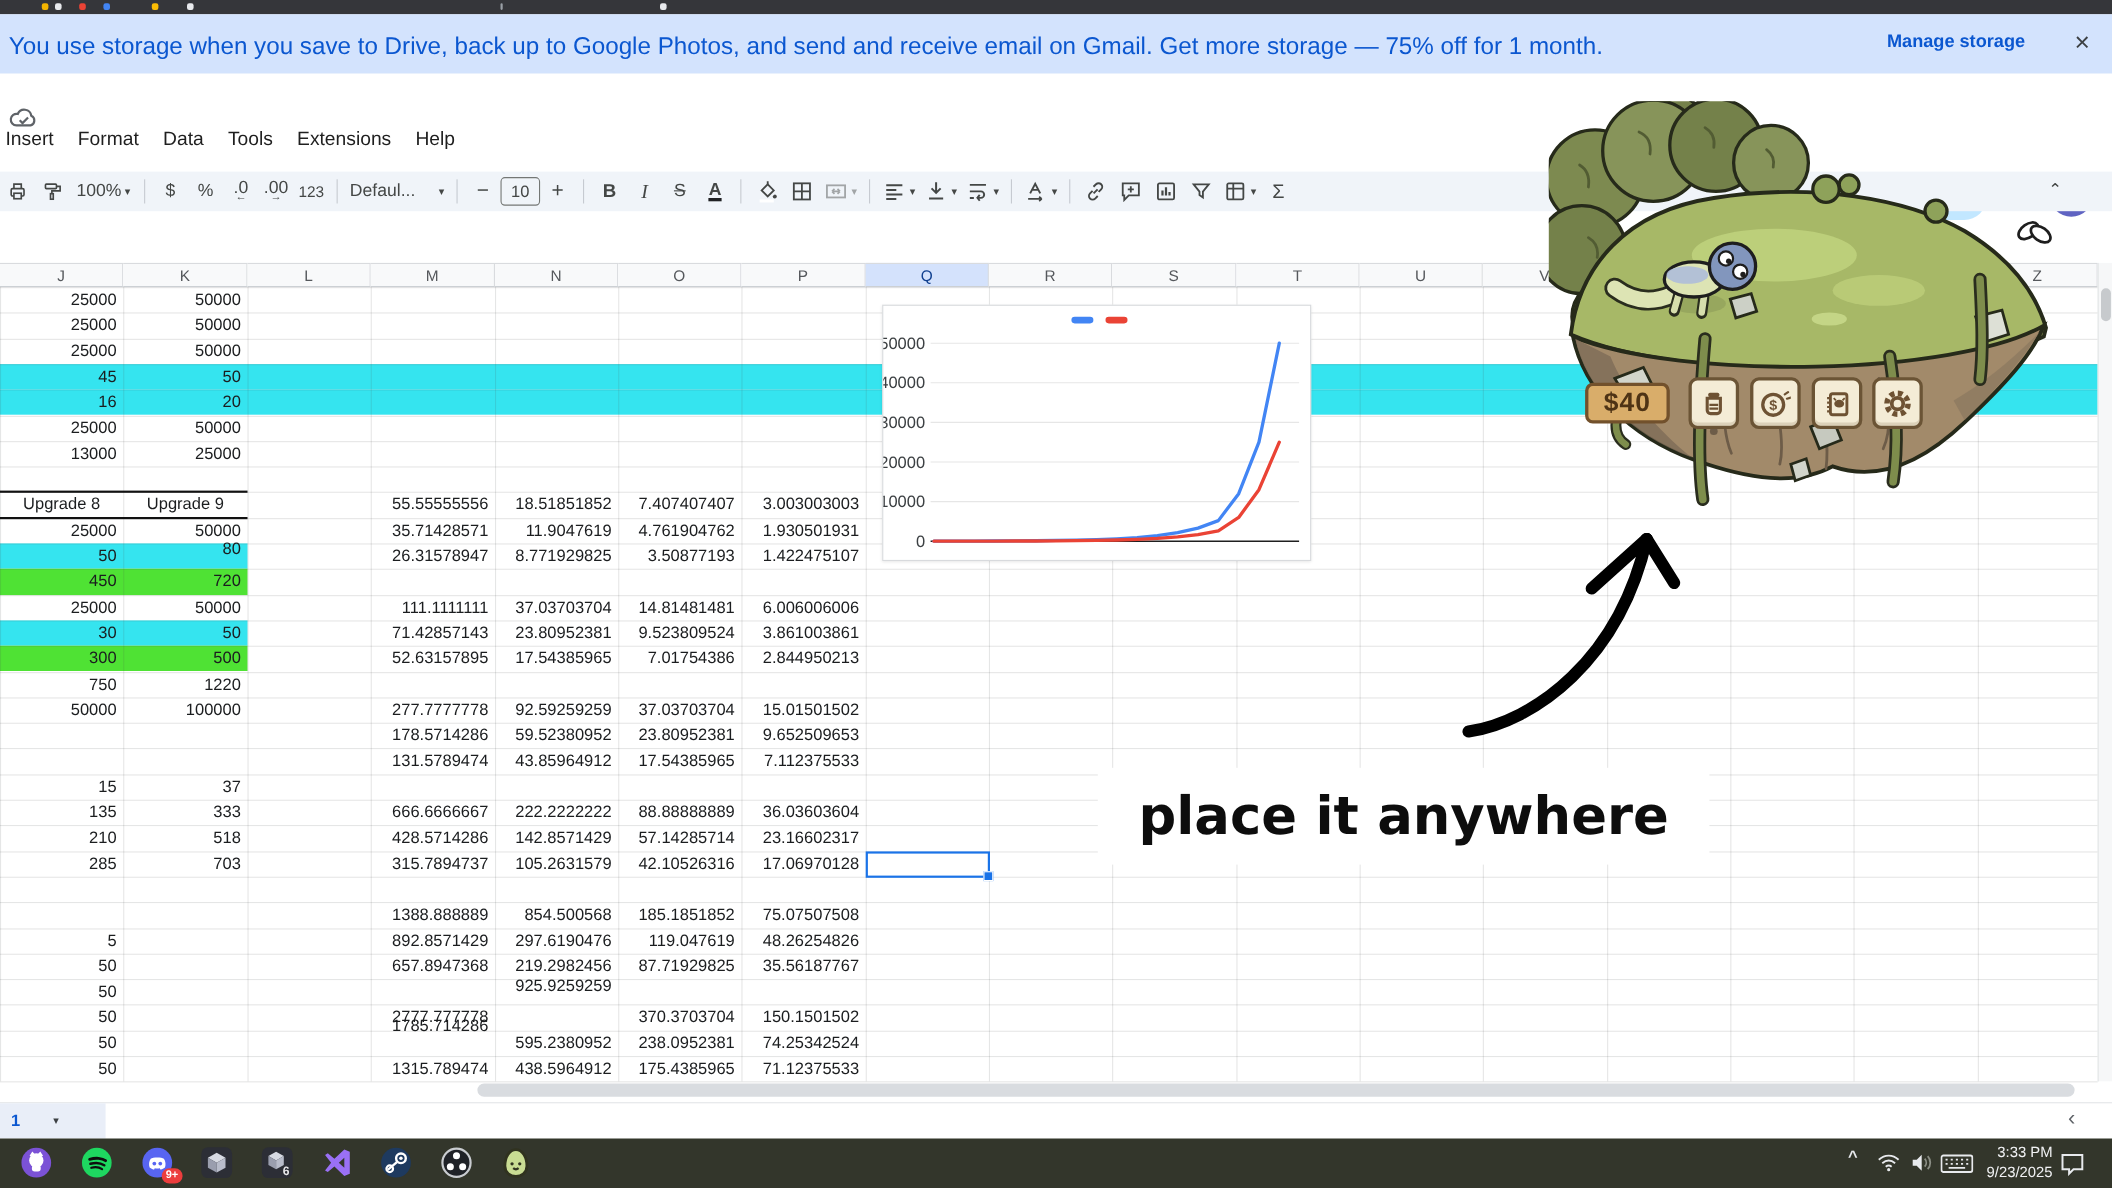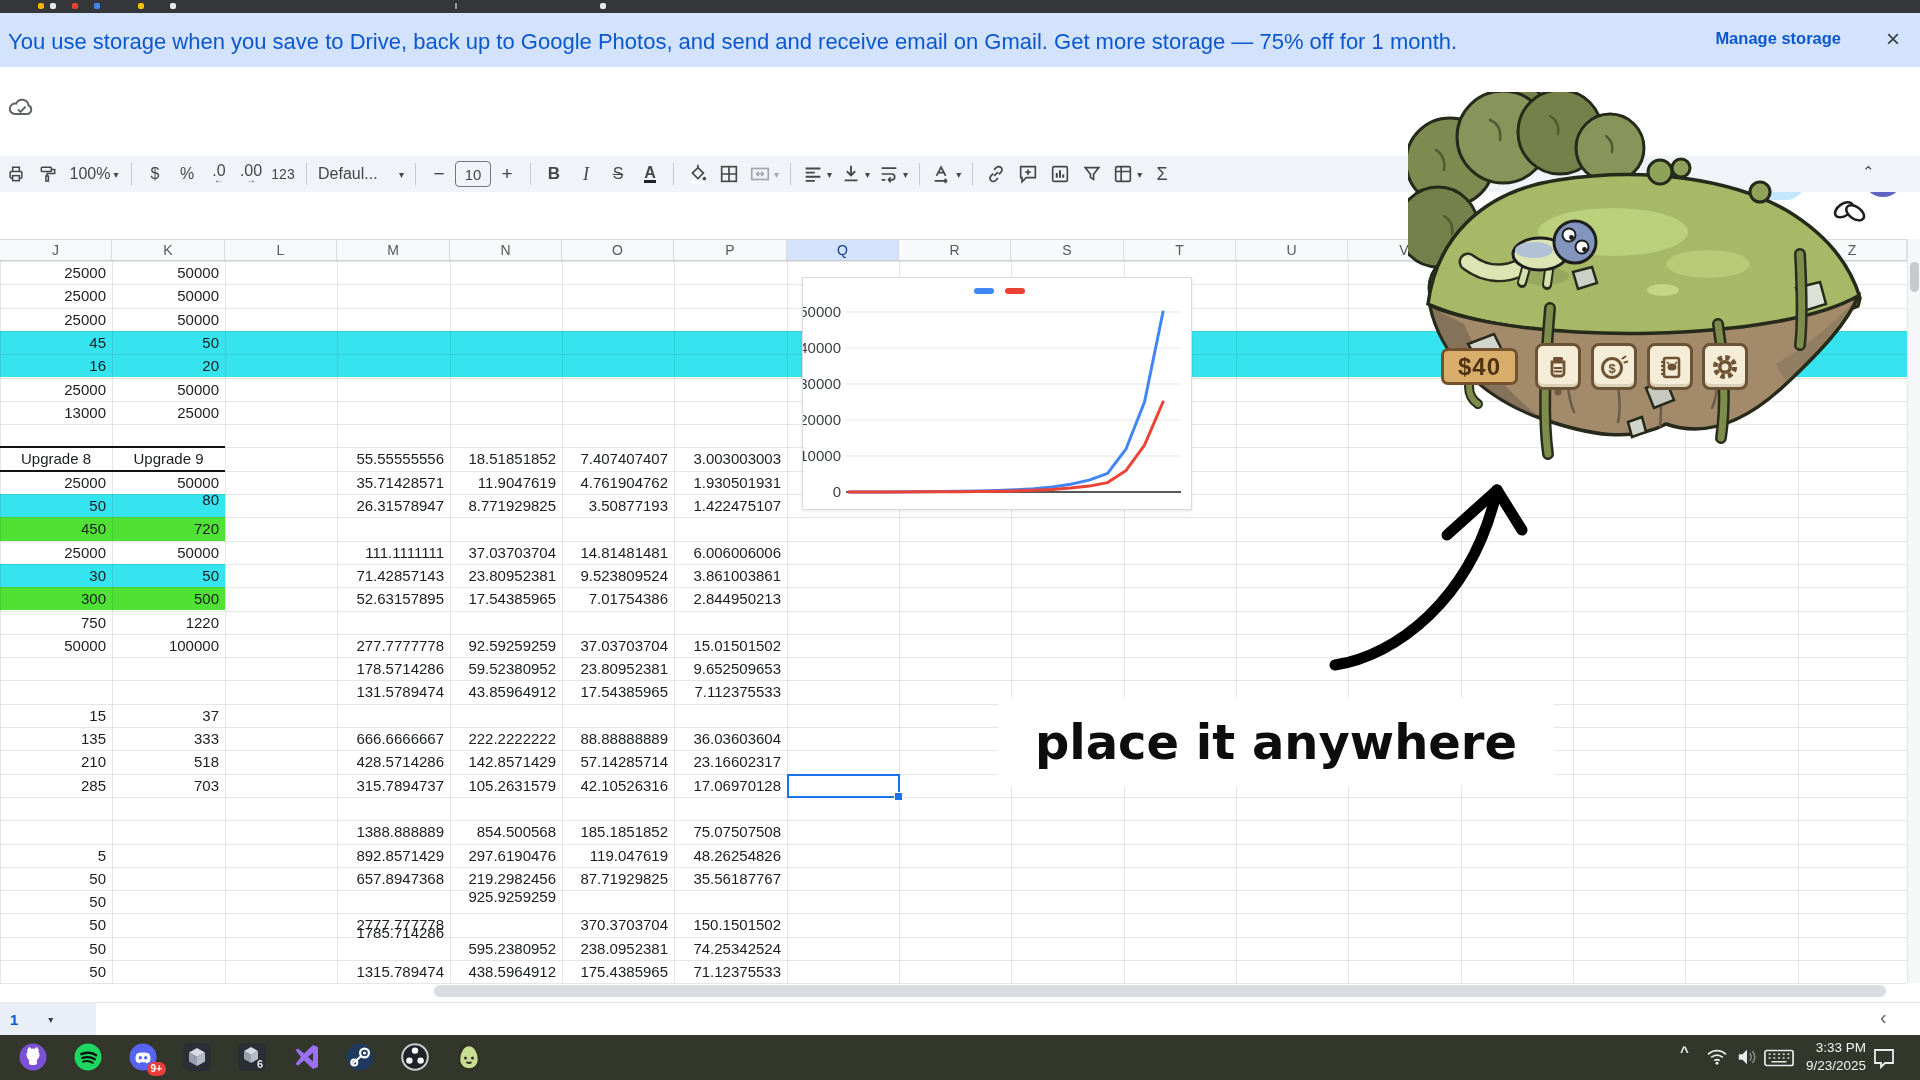--- a/index.html
+++ b/index.html
@@ -89,20 +89,28 @@
     <span id="banner-msg">You use storage when you save to Drive, back up to Google Photos, and send and receive email on Gmail. Get more storage — 75% off for 1 month.</span>
     <span id="manage">Manage storage</span>
     <span id="banner-close">×</span>
   </div>
 
   <div id="appbar">
     <svg class="abs" style="left:8px;top:28px" width="28" height="24" viewBox="0 0 24 20">
       <path d="M6,16 a4.5,4.5 0 1 1 1,-8.9 a5.5,5.5 0 0 1 10.5,1.4 a4,4 0 0 1 -0.5,7.5 Z" fill="none" stroke="#5f6368" stroke-width="1.7"></path>
       <path d="M8.5,12 l2.2,2.2 4.3,-4.4" fill="none" stroke="#5f6368" stroke-width="1.7"></path>
     </svg>
+    <nav id="menubar">
+      <span class="menu-item">Insert</span>
+      <span class="menu-item">Format</span>
+      <span class="menu-item">Data</span>
+      <span class="menu-item">Tools</span>
+      <span class="menu-item">Extensions</span>
+      <span class="menu-item">Help</span>
+    </nav>
     <svg class="abs" style="left:1477px;top:98px" width="26" height="26" viewBox="0 0 24 24">
       <circle cx="12" cy="12" r="8.5" fill="none" stroke="#444746" stroke-width="1.8"></circle>
       <path d="M12,7.5 v4.5 l3.2,2" fill="none" stroke="#444746" stroke-width="1.8"></path>
       <path d="M3.5,10 l-1.6,2.4 M3.5,10 l2.6,1.4" fill="none" stroke="#444746" stroke-width="1.6"></path>
     </svg>
     <svg class="abs" style="left:1532px;top:98px" width="26" height="26" viewBox="0 0 24 24">
       <path d="M4,4 h16 v12 h-11 l-5,5 Z" fill="none" stroke="#444746" stroke-width="1.8"></path>
       <path d="M8,9 h8 M8,12.5 h6" stroke="#444746" stroke-width="1.6"></path>
     </svg>
     <svg class="abs" style="left:1592px;top:100px" width="28" height="22" viewBox="0 0 26 20">

